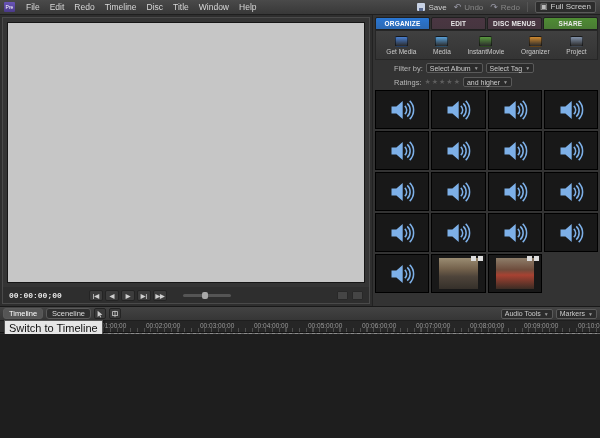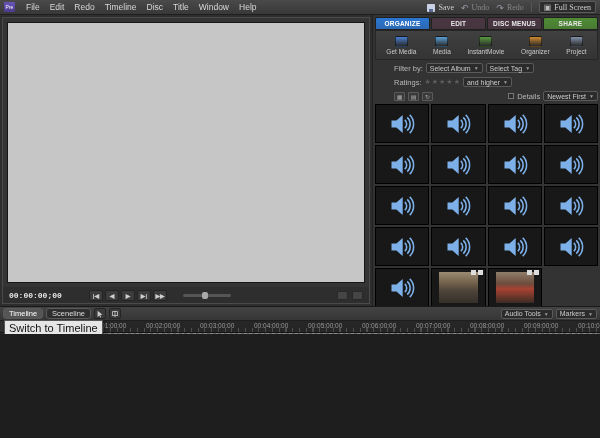--- a/index.html
+++ b/index.html
@@ -6,21 +6,21 @@
   body { background:#1e1e1e; font-family:"Liberation Sans", sans-serif; }
   .app { width:600px; height:334px; background:#2e2e2e; overflow:hidden; position:relative; display:flex; flex-direction:column; }
 
   
   .menubar { height:15px; flex:none; display:flex; align-items:center; padding:0 4px; gap:2px;
              background:linear-gradient(180deg,#4a4a4a,#383838); border-bottom:1px solid #1f1f1f; }
   .app-icon { width:11px; height:10px; background:linear-gradient(180deg,#6a55b8,#4a3a8a); color:#fff; font-size:5px;
               display:flex; align-items:center; justify-content:center; border-radius:1px; margin-right:4px; }
   .menu-item { font-size:8.5px; color:#d8d8d8; padding:0 5px; cursor:default; }
   .menubar-right { margin-left:auto; display:flex; align-items:center; gap:7px; font-size:8px; color:#cfcfcf; }
-  .mr-btn { display:flex; align-items:flex-end; gap:3px;font-family:Liberation Serif, serif; }
+  .mr-btn { display:flex; align-items:flex-start; gap:3px; }
   .mr-btn.disabled { color:#878787; }
   .floppy-icon { width:8px; height:8px; background:#c8d2e4; border-radius:1px; position:relative; display:inline-block; }
   .floppy-icon::after { content:""; position:absolute; left:2px; bottom:0; width:4px; height:3px; background:#5a6a90; }
   .arrow-icon { font-size:9px; line-height:8px; color:#9a9aa8; }
   .mr-sep { width:1px; height:10px; background:#555; }
   .framed { background:#2c2c2c; border:1px solid #5a5a5a; border-radius:2px; padding:0 4px; height:12px; }
   .fullscreen-icon { font-size:8px; color:#bbb; }
 
   
   .content { height:291px; flex:none; display:flex; }
@@ -215,32 +215,20 @@
             <span class="star">★</span>
             <span class="star">★</span>
             <span class="star">★</span>
           </span>
         <span class="dd">
           <span>and higher</span>
           <span class="caret">▼</span>
         </span>
       </div>
 
-      <div class="prow">
-        <span class="vicon">▦</span>
-        <span class="vicon">▤</span>
-        <span class="vicon">↻</span>
-        <span class="spacer"></span>
-        <span class="checkbox"></span>
-        <span>Details</span>
-        <span class="dd">
-          <span>Newest First</span>
-          <span class="caret">▼</span>
-        </span>
-      </div>
 
       <div class="grid">
           <div class="tile audio">
   <svg viewBox="0 0 40 40">
     <path d="M5 15 h7 l9 -8 v26 l-9 -8 h-7 z" fill="#7db0e8"></path>
     <path d="M24 14 a8 8 0 0 1 0 12" fill="none" stroke="#7db0e8" stroke-width="2.2"></path>
     <path d="M27.5 10.5 a13 13 0 0 1 0 19" fill="none" stroke="#7db0e8" stroke-width="2.2"></path>
     <path d="M31 7 a18 18 0 0 1 0 26" fill="none" stroke="#7db0e8" stroke-width="2.2"></path>
   </svg>
 </div>

